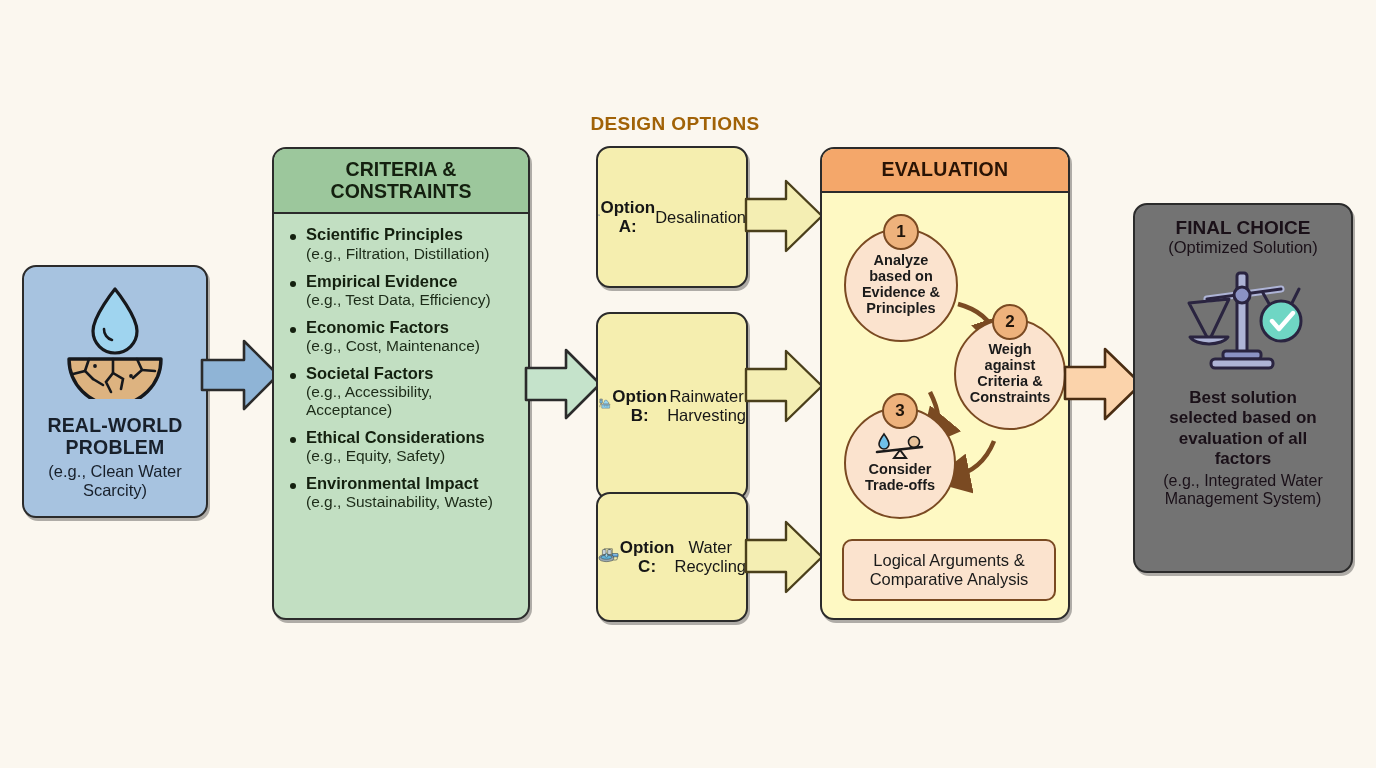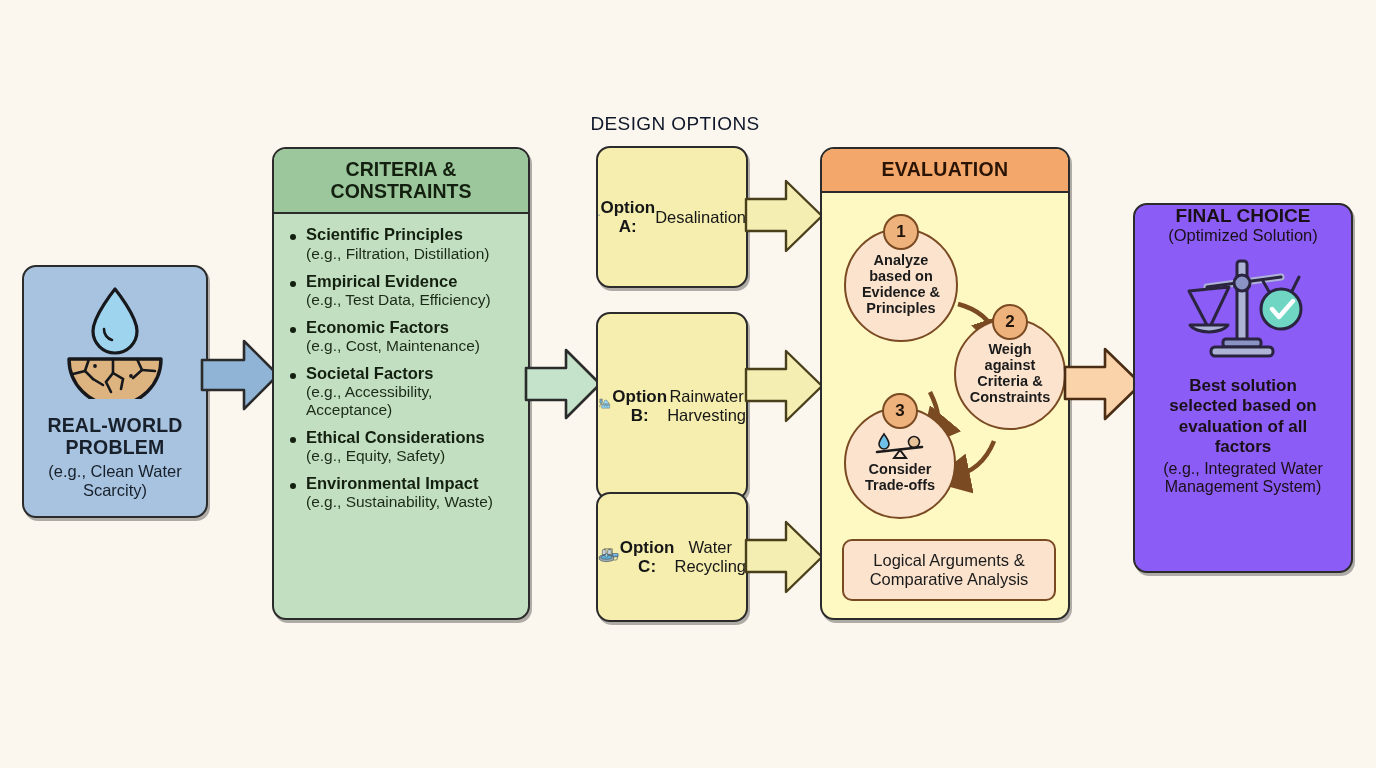--- a/index.html
+++ b/index.html
@@ -50,21 +50,21 @@
   #criteria li:before{
     content:"";position:absolute;left:0;top:9px;
     width:6px;height:6px;border-radius:50%;background:#14200f;
   }
   #criteria .b{font-size:16.5px;font-weight:bold;color:#14200f;line-height:1.16;}
   #criteria .e{font-size:15.5px;color:#1c2b18;line-height:1.16;}
 
   
   #doHeading{
     left:560px;top:113px;width:230px;text-align:center;
-    font-size:19px;font-weight:normal;color:#0f172a;letter-spacing:.4px;
+    font-size:19px;font-weight:bold;color:#a16207;letter-spacing:.4px;
   }
 
   
   .opt{
     background:#f5eeaf;width:152px;
     display:flex;align-items:center;justify-content:center;
   }
   .opt .lbl{font-size:17px;font-weight:bold;color:#161616;text-align:center;line-height:1.13;}
   .opt .lbl2{font-size:16.5px;color:#161616;text-align:center;line-height:1.13;}
   #optA{left:596px;top:146px;height:142px;}
@@ -101,22 +101,22 @@
   #logicBox{
     position:absolute;left:20px;top:390px;width:210px;height:58px;
     background:#fbe3ce;border:2px solid #7a4a22;border-radius:10px;
     display:flex;align-items:center;justify-content:center;text-align:center;
     font-size:16.5px;color:#1b1b1b;line-height:1.18;
   }
 
   
   #final{
     left:1133px;top:203px;width:220px;height:370px;
-    background:#8b5cf6;
-    display:flex;flex-direction:column;align-items:center;
+    background:#737373;
+    display:flex;flex-direction:column;align-items:center;padding-top:12px;
   }
   #final .ttl{font-size:19px;font-weight:bold;color:#1a1018;text-align:center;line-height:1.12;}
   #final .sub{font-size:16.5px;color:#1a1018;text-align:center;line-height:1.14;}
   #final .big{font-size:17px;font-weight:bold;color:#1a1018;text-align:center;line-height:1.2;margin-top:3px;}
   #final .eg{font-size:16px;color:#1a1018;text-align:center;line-height:1.14;margin-top:2px;}
 
   
   .barrow{position:absolute;}
 </style>
 </head>

